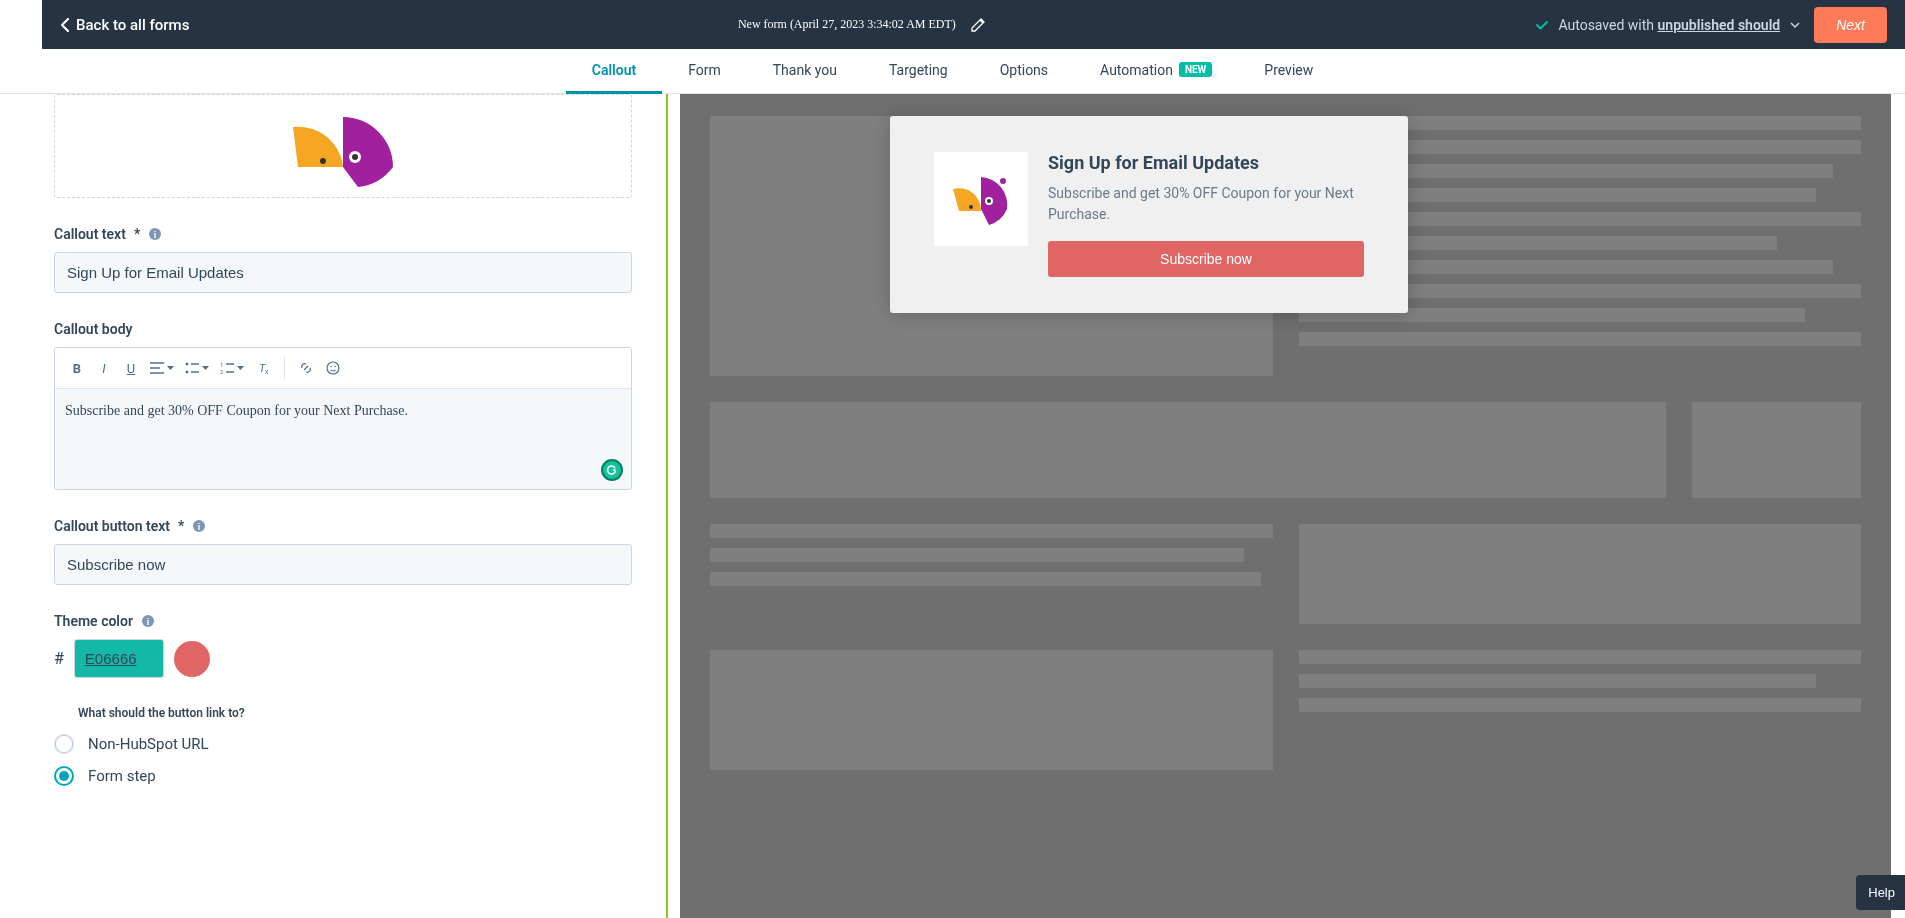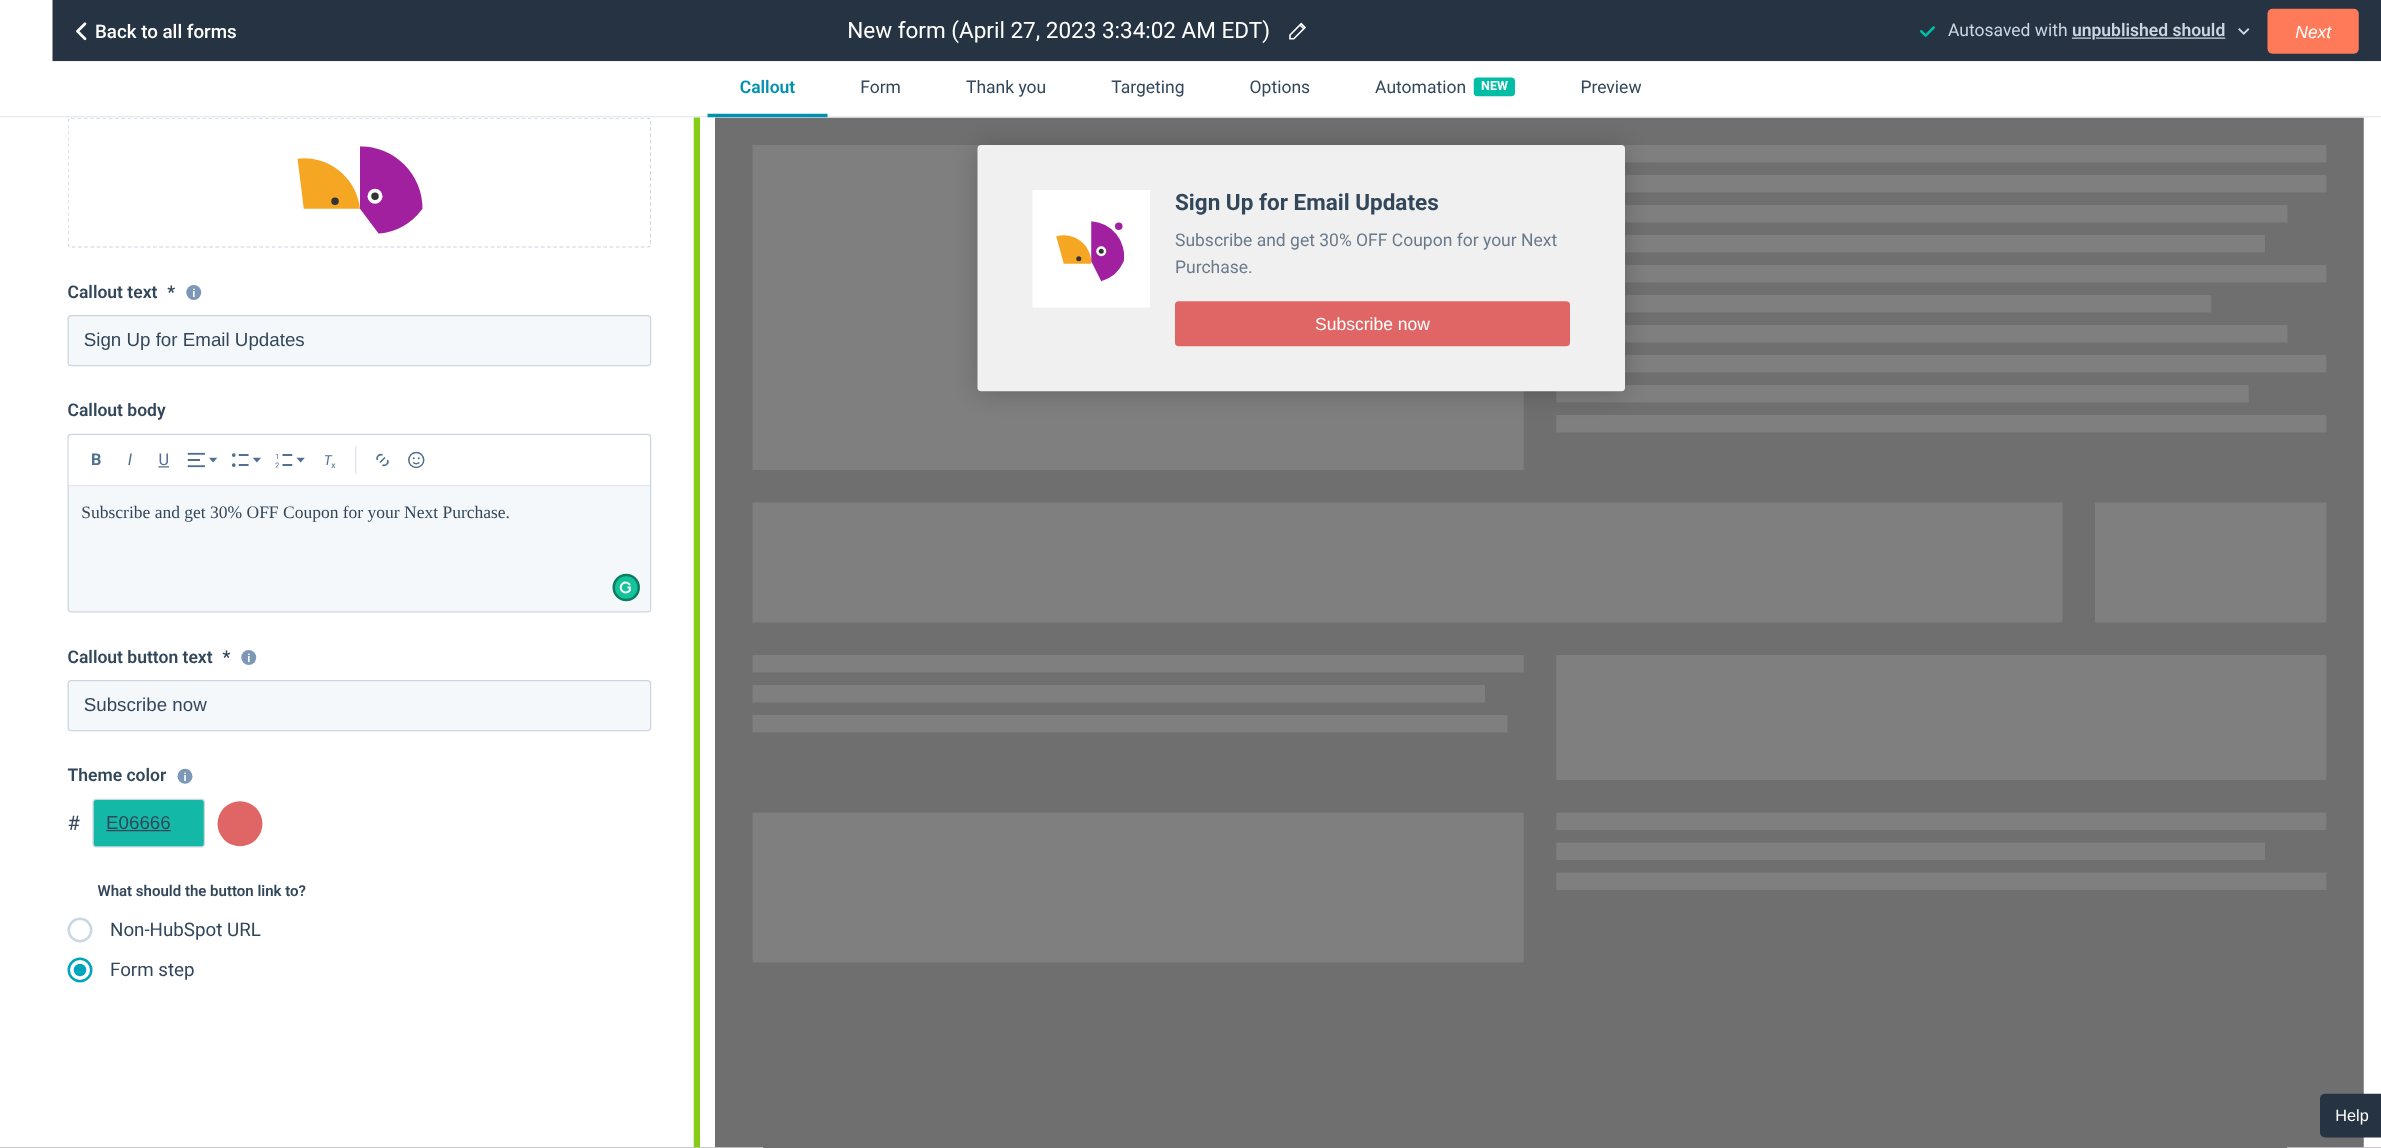--- a/index.html
+++ b/index.html
@@ -2,37 +2,37 @@
 <html><head>
   <meta charset="utf-8">
   <style>
     * { box-sizing: border-box; margin: 0; padding: 0; }
     body { font-family: -apple-system, BlinkMacSystemFont, 'Segoe UI', Roboto, sans-serif; background: #fff; overflow: hidden; width: 1905px; height: 918px; position: relative; }
     
     .top-bar { background: #253342; height: 49px; display: flex; align-items: center; padding: 0 18px; color: #fff; margin-left: 42px; }
     .back-link { display: flex; align-items: center; color: #fff; text-decoration: none; font-size: 15px; font-weight: 500; }
     .back-icon { margin-right: 6px; display: inline-flex; }
     .center-title { flex: 1; display: flex; align-items: center; justify-content: center; gap: 14px; }
-    .form-title { font-size: 18px; font-weight: 400; }
+    .form-title { font-size: 12px; font-weight: 400; font-family: Liberation Serif, serif; }
     .edit-title-btn { color: #fff; display: inline-flex; }
     .right-area { display: flex; align-items: center; gap: 14px; }
     .autosave { display: flex; align-items: center; gap: 8px; font-size: 14px; color: #cbd6e2; }
     .autosave .check { color: #00bda5; display: inline-flex; }
     .autosave .link { text-decoration: underline; font-weight: 600; color: #cbd6e2; }
     .caret { display: inline-flex; margin-left: 2px; }
     .next-btn { background: #ff7a59; color: #fff; border: none; padding: 10px 22px; border-radius: 4px; font-size: 14px; font-weight: 500; cursor: pointer; font-style: italic; }
     
     .tabs-bar { background: #fff; height: 45px; display: flex; align-items: center; justify-content: center; border-bottom: 1px solid #dfe3eb; gap: 0; }
     .tab { padding: 0 26px; height: 45px; display: flex; align-items: center; font-size: 14px; color: #33475b; cursor: pointer; border-bottom: 3px solid transparent; gap: 6px; }
     .tab.active { color: #0091ae; font-weight: 600; border-bottom-color: #0091ae; }
     .new-badge { background: #00bda5; color: #fff; font-size: 10px; font-weight: 700; padding: 2px 6px; border-radius: 3px; }
     
     .content { display: flex; height: calc(100% - 94px); }
     
-    .left-panel { width: 560px; background: #fff; overflow-y: auto; padding: 0 34px 20px 54px; border-right: 5px solid #84cc16; }
+    .left-panel { width: 668px; background: #fff; overflow-y: auto; padding: 0 34px 20px 54px; border-right: 2px solid #84cc16; }
     .left-panel::-webkit-scrollbar { width: 10px; }
     .left-panel::-webkit-scrollbar-thumb { background: #cbd6e2; border-radius: 5px; }
     
     .image-dash { border: 1px dashed #cbd6e2; padding: 10px; height: 104px; border-radius: 3px; display: flex; align-items: flex-end; justify-content: center; position: relative; overflow: hidden; }
     .image-dash .logo-container { width: 200px; height: 90px; background: #fff; display: flex; align-items: flex-end; justify-content: center; }
     
     .field-group { margin-top: 28px; }
     .field-label { font-size: 14px; color: #33475b; font-weight: 600; display: flex; align-items: center; gap: 8px; margin-bottom: 10px; }
     .req { color: #33475b; }
     .info-icon { color: #7c98b6; display: inline-flex; cursor: pointer; }

